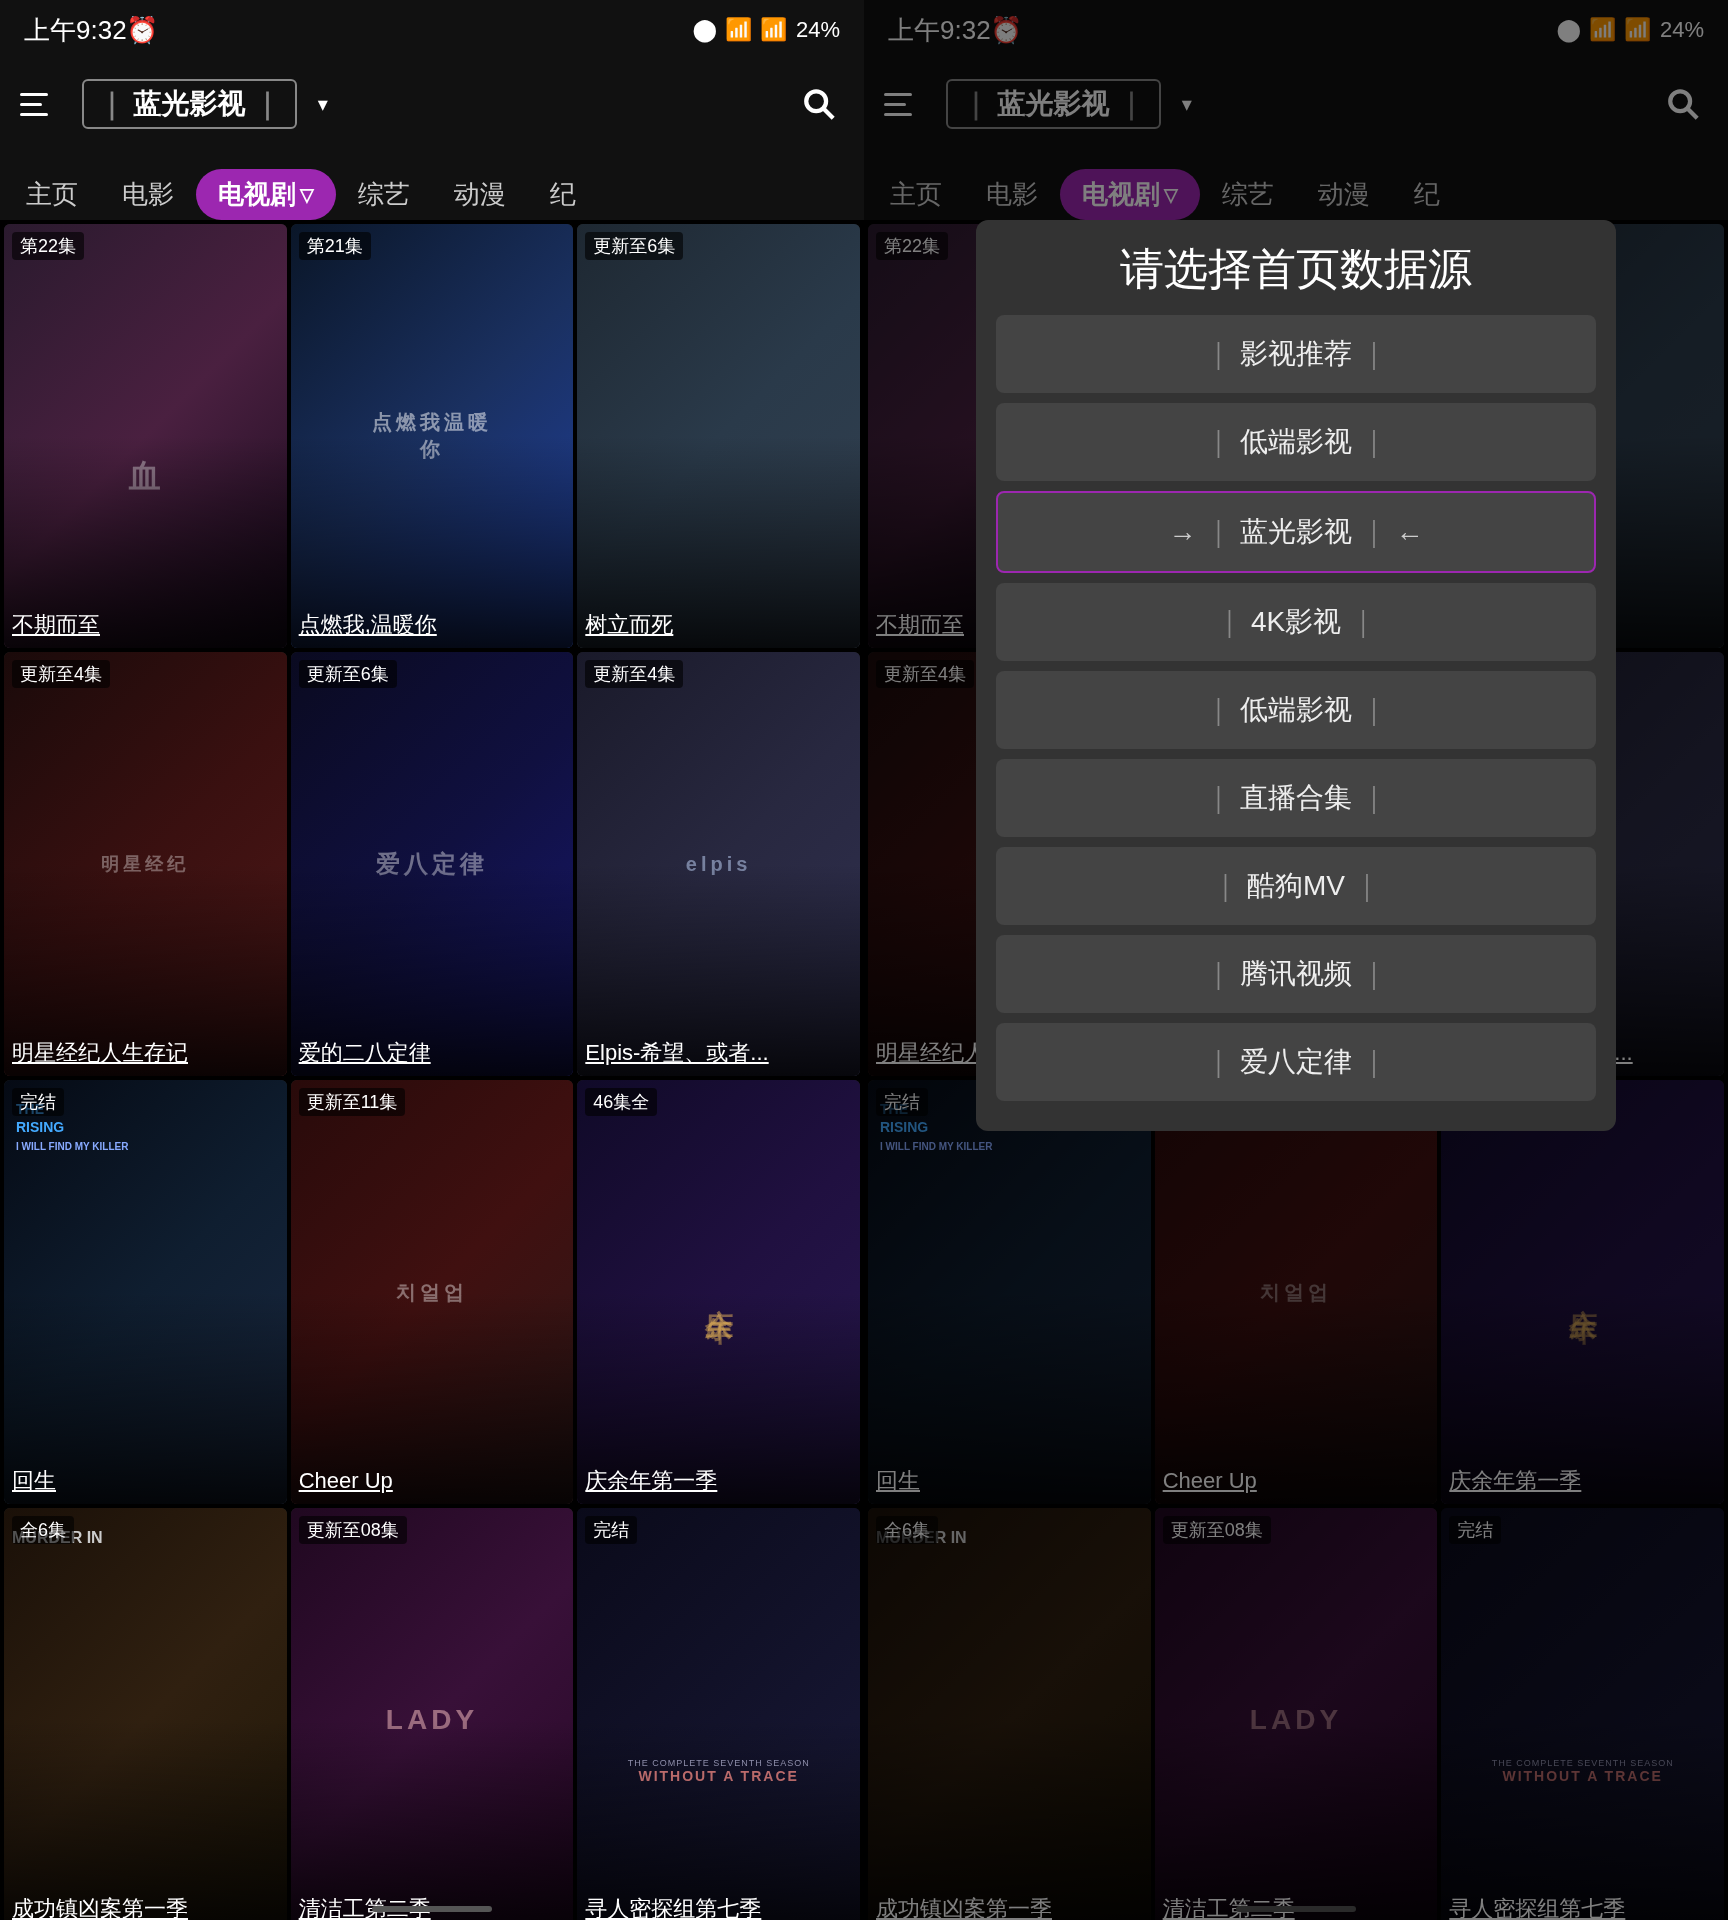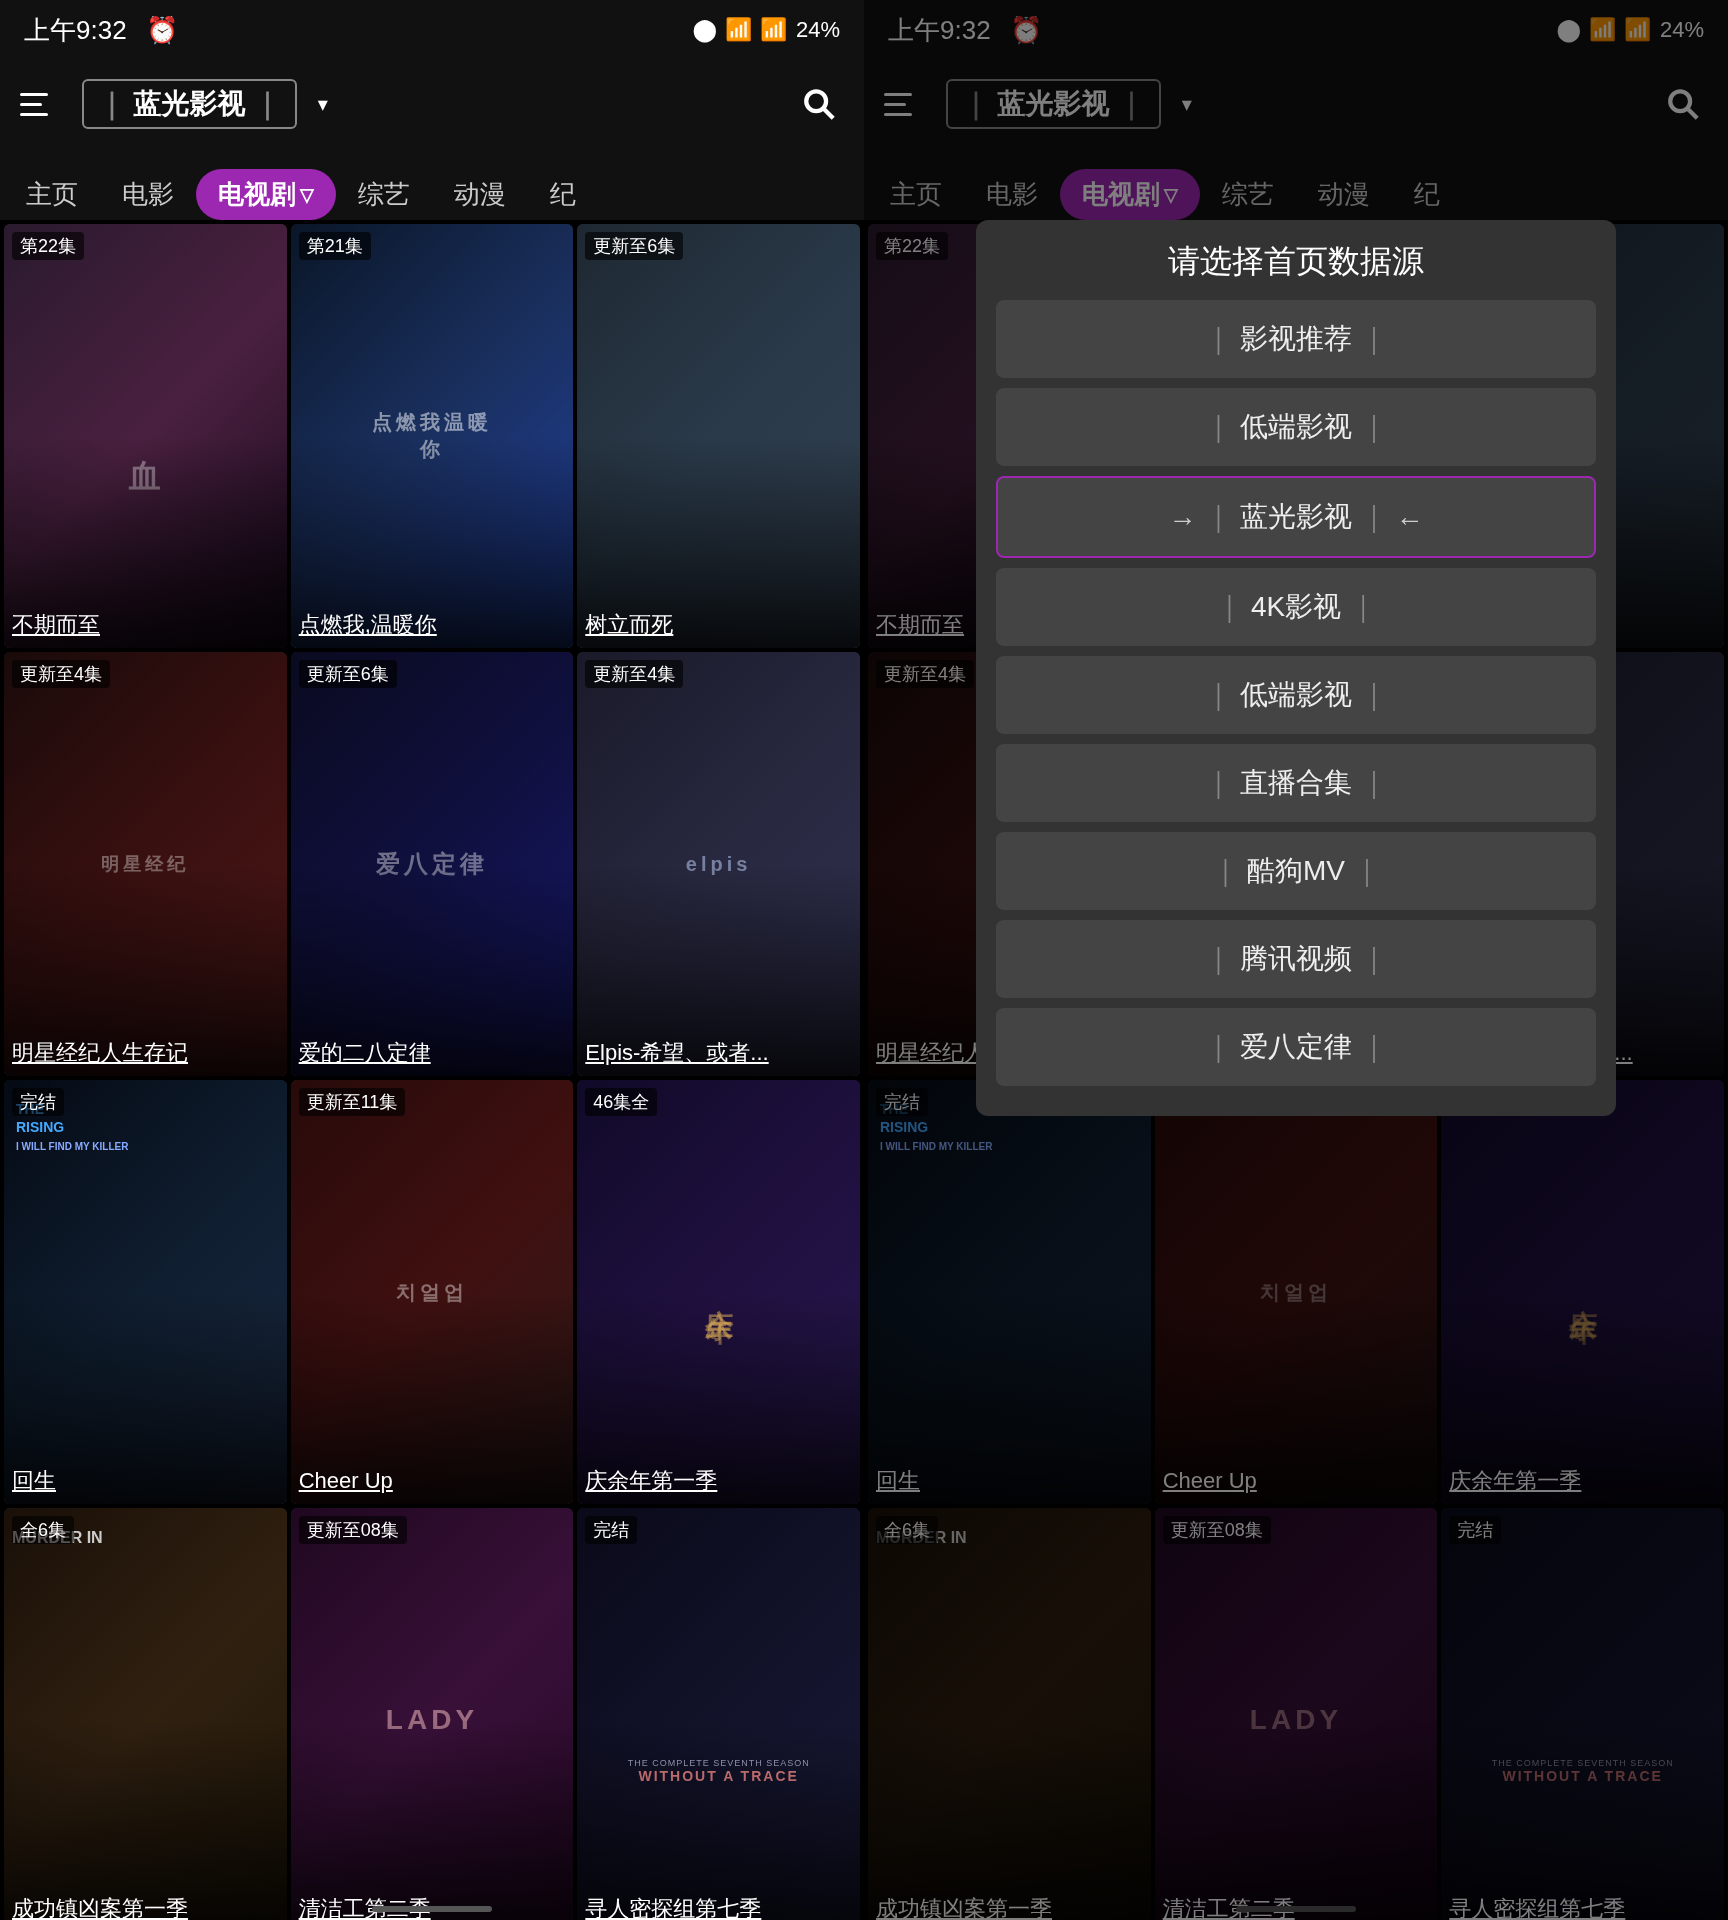--- a/index.html
+++ b/index.html
@@ -26,21 +26,21 @@
     .status-bar {
       height: 60px;
       background: #111;
       display: flex;
       align-items: center;
       justify-content: space-between;
       padding: 0 24px;
       font-size: 26px;
       color: #fff;
     }
-    .status-left { display: flex; align-items: center; gap: 20px; }
+    .status-left { display: flex; align-items: center; gap: 0; }
     .status-right { display: flex; align-items: center; gap: 8px; font-size: 22px; }
 
     
     .top-nav {
       height: 88px;
       background: #111;
       display: flex;
       align-items: center;
       padding: 0 20px;
       gap: 10px;
@@ -239,21 +239,21 @@
     .popup-box {
       width: 640px;
       background: #333;
       border-radius: 12px;
       overflow: hidden;
       padding: 20px;
     }
 
     .popup-title {
       text-align: center;
-      font-size: 32px;
+      font-size: 44px;
       color: #fff;
       margin-bottom: 16px;
       font-weight: normal;
     }
 
     .popup-option {
       background: #444;
       border-radius: 8px;
       padding: 20px 24px;
       margin-bottom: 10px;

